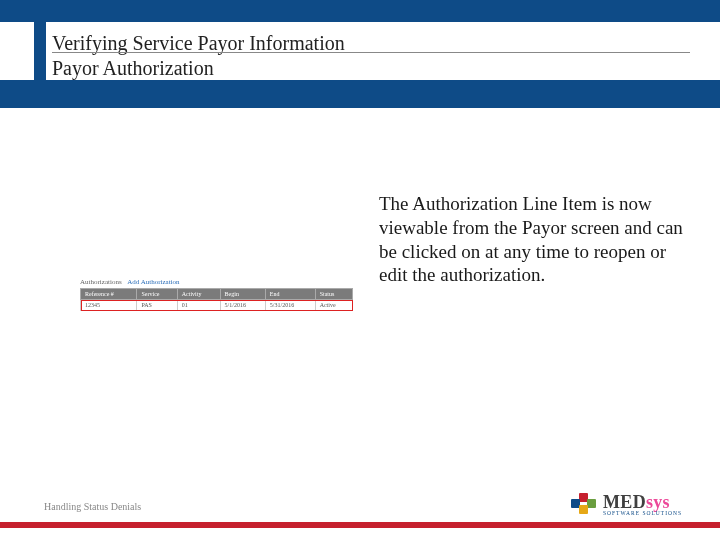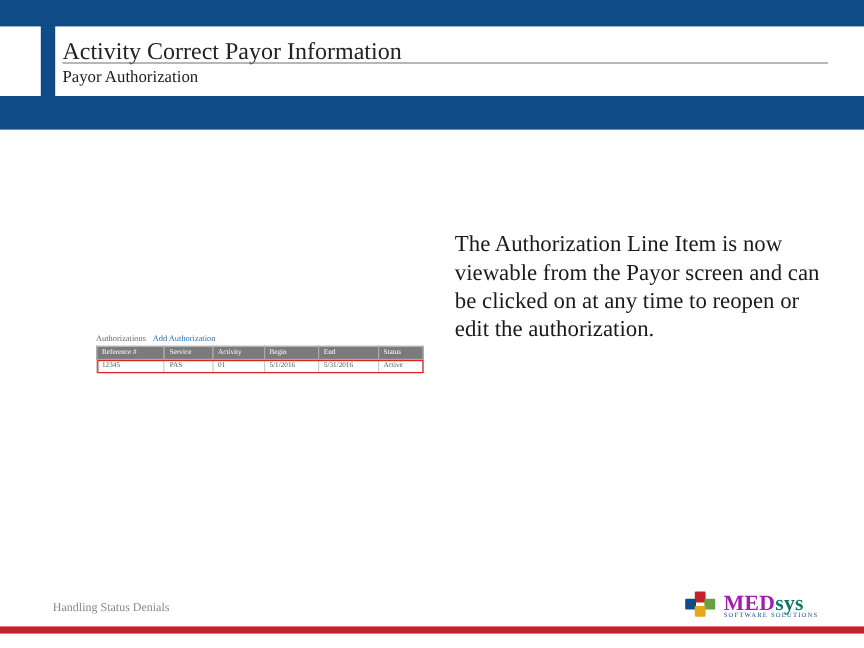--- a/index.html
+++ b/index.html
@@ -31,21 +31,21 @@
     left: 52px;
     font-family: "Times New Roman", Times, serif;
     font-size: 20px;
     color: #222;
   }
   .title-s {
     position: absolute;
     top: 57px;
     left: 52px;
     font-family: "Times New Roman", Times, serif;
-    font-size: 14px;
+    font-size: 20px;
     color: #222;
     text-align: center;
   }
   .hr-line {
     position: absolute;
     top: 52px;
     left: 52px;
     right: 30px;
     height: 1px;
     background: #888;
@@ -137,38 +137,38 @@
   .logo-glyph .sq {
     position: absolute;
     width: 9px; height: 9px;
     border-radius: 1px;
   }
   .logo-text {
     font-weight: 800;
     font-size: 18px;
     letter-spacing: 0.3px;
   }
-  .logo-text .m { color: #a21caf; text-align: center; }
-  .logo-text .s { color: #0f766e; }
+  .logo-text .m { color: #404040; text-align: center; }
+  .logo-text .s { color: #ec4899; }
   .logo-sub {
     font-size: 5.5px;
     letter-spacing: 1px;
     color: #0e4b87;
     display: block;
     text-align: right;
     margin-top: -3px;
   }
 </style>
 </head>
 <body>
 
 <div class="top-blue-bar"></div>
 <div class="left-tab"></div>
 
-<div class="title-h">Activity Correct Payor Information</div>
+<div class="title-h">Verifying Service Payor Information</div>
 <div class="hr-line"></div>
 <div class="title-s">Payor Authorization</div>
 
 <div class="mid-blue-bar"></div>
 
 <div class="body-text">The Authorization Line Item is now viewable from the Payor screen and can be clicked on at any time to reopen or edit the authorization.</div>
 
 <div class="auth-block">
   <span class="auth-title">Authorizations</span>
   <span class="auth-add">Add Authorization</span>

